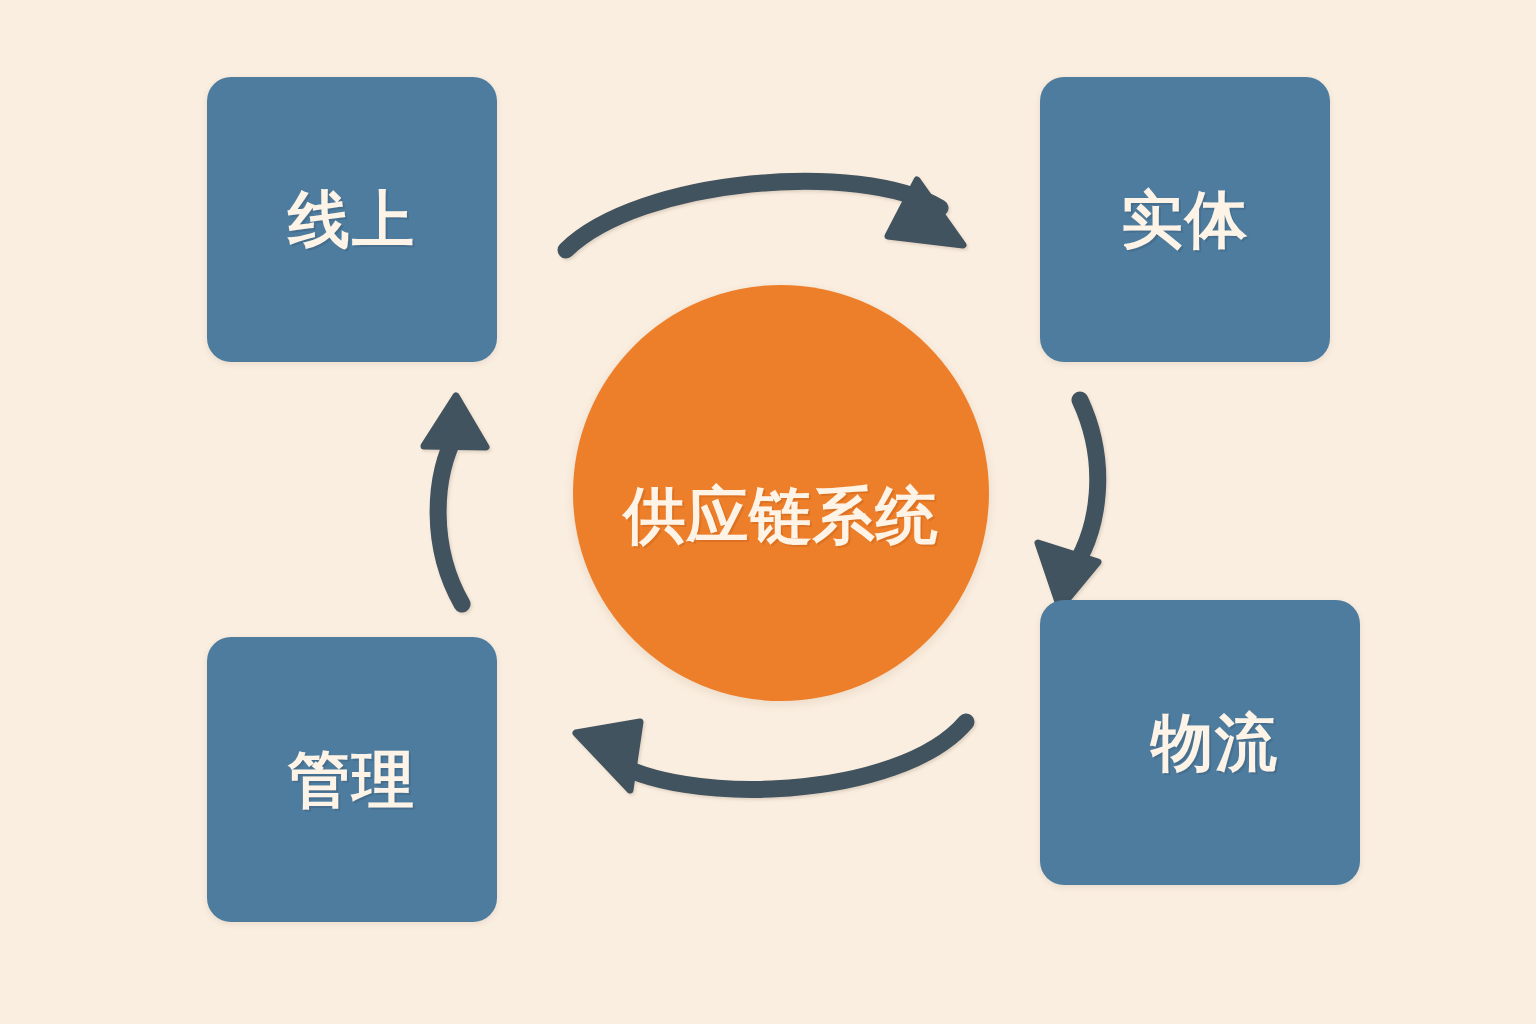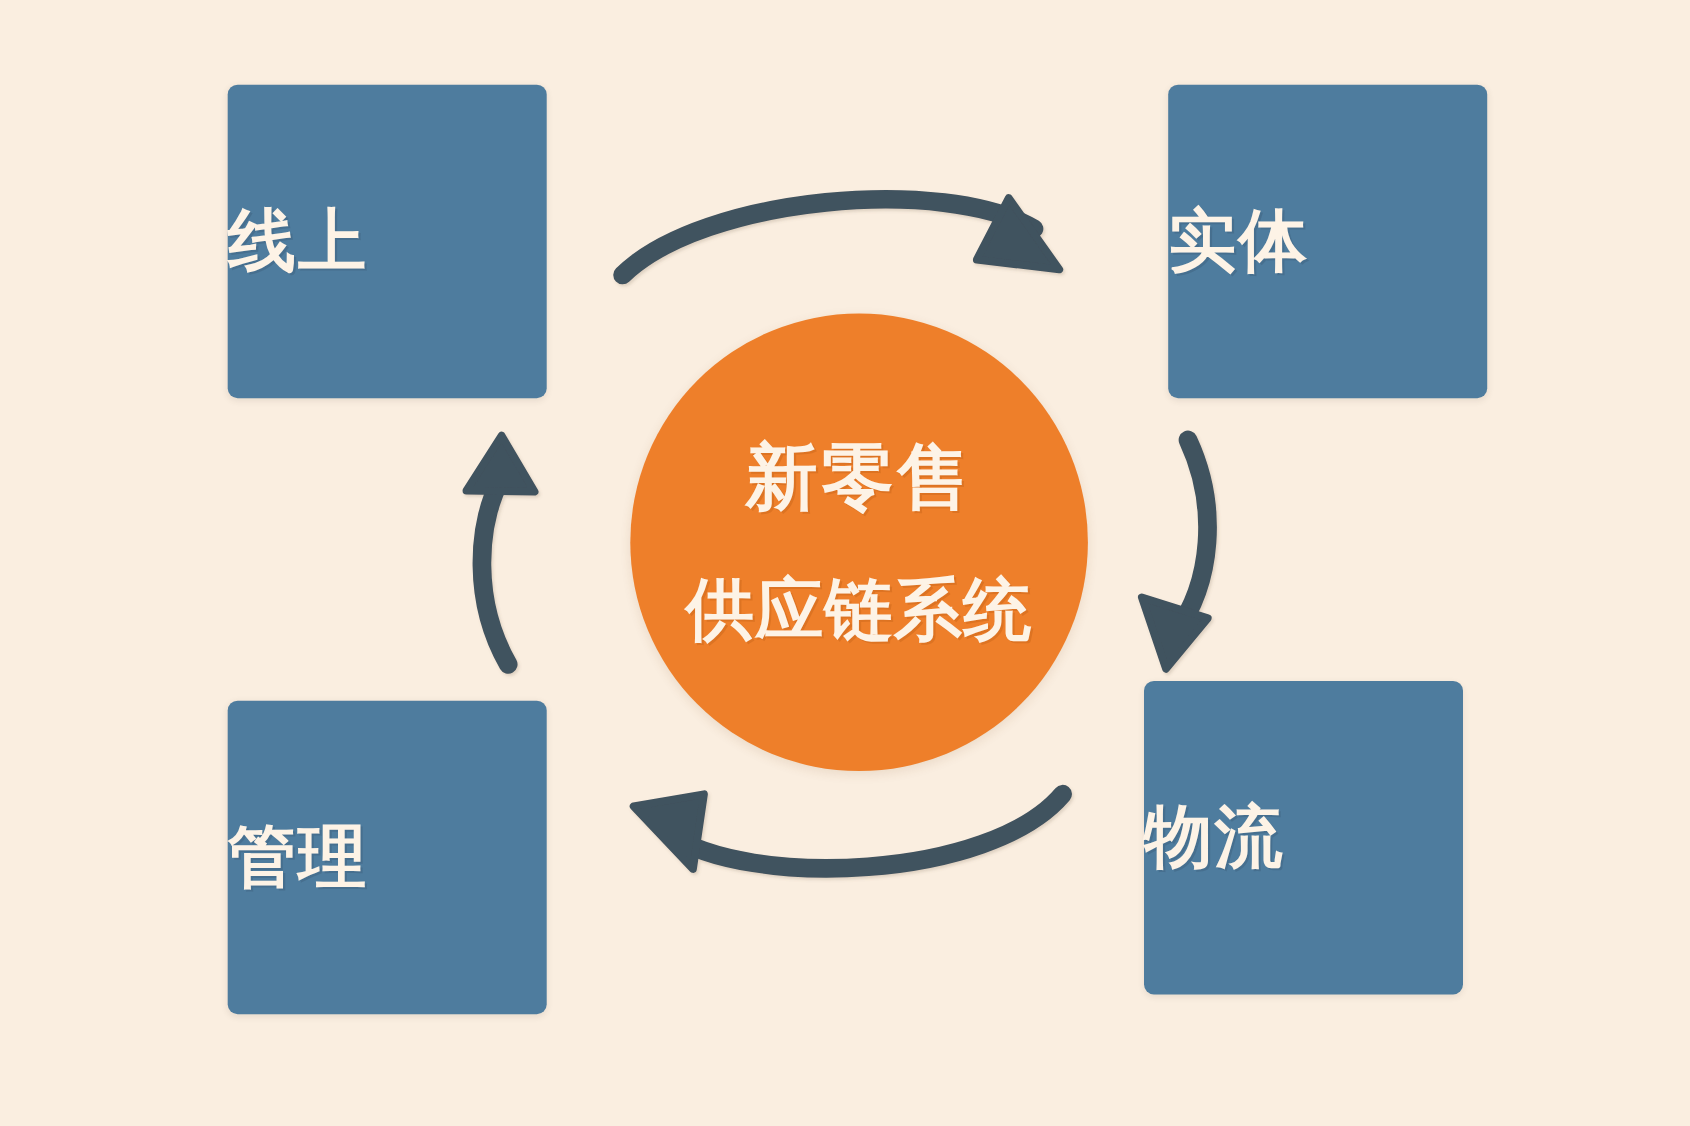--- a/index.html
+++ b/index.html
@@ -20,41 +20,41 @@
     height: 1024px;
     background: #faeee0;
   }
 
   
   .node-box {
     position: absolute;
     width: 290px;
     height: 285px;
     background: #4e7c9e;
-    border-radius: 9px;
+    border-radius: 24px;
     display: flex;
     flex-direction: column;
-    align-items: flex-start;
+    align-items: center;
     justify-content: center;
     box-shadow: 0 2px 6px rgba(70, 60, 45, 0.10);
   }
   .node-box .line {
     color: #fdf3e6;
     font-size: 62px;
     font-weight: 700;
     line-height: 1.12;
     letter-spacing: 2px;
     text-shadow: 2px 2px 0 rgba(45, 70, 90, 0.22);
     white-space: nowrap;
   }
 
   #box-online   { left: 207px;  top: 77px;  }
-  #box-store    { left: 1040px; top: 77px; margin-left: 22px;  }
+  #box-store    { left: 1040px; top: 77px;  }
   #box-wh       { left: 207px;  top: 637px; }
-  #box-logi     { left: 1040px; top: 619px; }
+  #box-logi     { left: 1040px; top: 600px; padding-left: 30px; }
 
   
   #hub {
     position: absolute;
     left: 573px;
     top: 285px;
     width: 416px;
     height: 416px;
     border-radius: 50%;
     background: #ee7f2a;
@@ -127,17 +127,16 @@
 
   <div class="node-box" id="box-wh">
     <span class="line">管理</span>
   </div>
 
   <div class="node-box" id="box-logi">
     <span class="line">物流</span>
   </div>
 
   <div id="hub">
-    <span class="hub-line hub-line-1">新零售</span>
     <span class="hub-line hub-line-2">供应链系统</span>
   </div>
 
 </div>
 
 </body></html>

